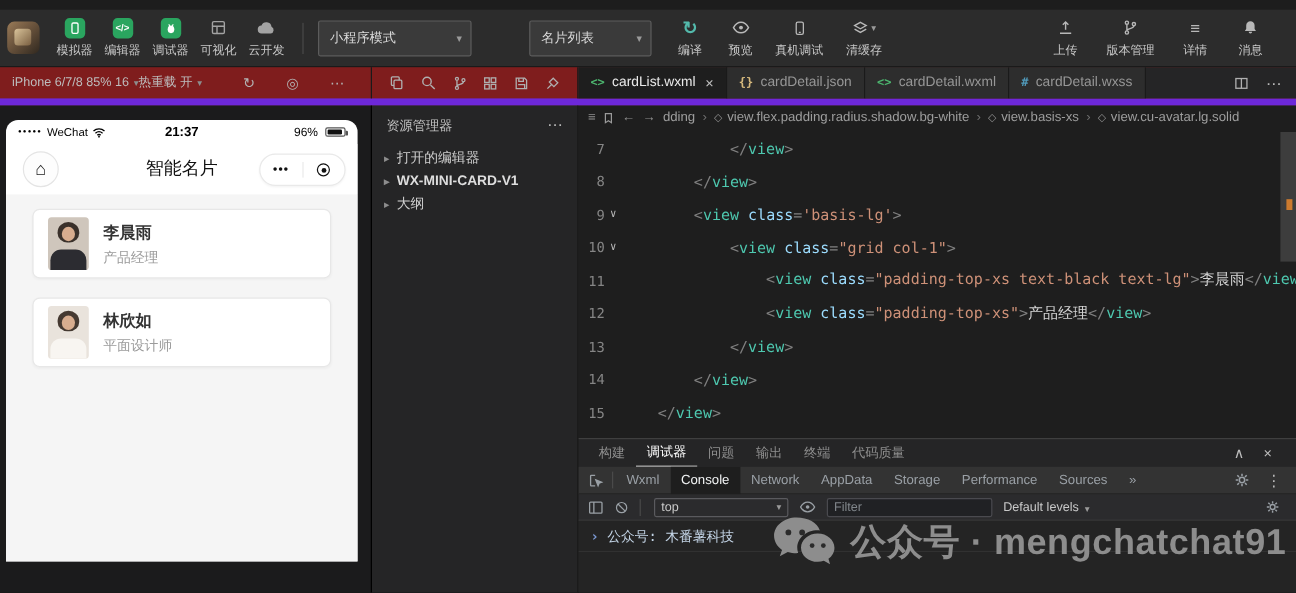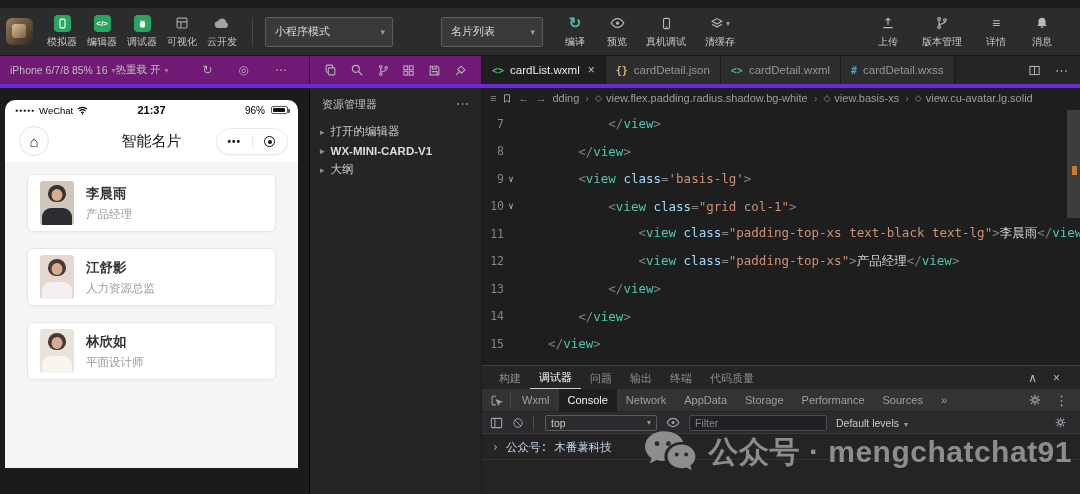--- a/index.html
+++ b/index.html
@@ -24,21 +24,21 @@
   .tselect{height:30px;background:#3a3a3a;border:1px solid #5c5c5c;border-radius:2px;display:flex;align-items:center;
            padding:0 7px 0 9px;font-size:11px;color:#dadada;cursor:pointer}
   .tselect .caret{margin-left:auto;color:#9a9a9a;font-size:9px;padding-left:10px}
   .sel-mode{width:128px;margin-left:12px}
   .sel-page{width:102px;margin-left:48px}
   .actions{display:flex;margin-left:12px;gap:2px}
   .right-actions{display:flex;margin-left:auto;gap:6px;margin-right:18px}
   .compile-glyph{color:#53b9ab;font-size:15px;font-weight:bold}
 
   
-  #row2{height:32px;display:flex;background:#701a75;border-bottom:4px solid #6d28d9}
+  #row2{height:32px;display:flex;background:#7f1d1d;border-bottom:6px solid #6d28d9}
   #simbar{width:310px;flex:none;display:flex;align-items:center;padding:0 10px;border-right:1px solid #1a1a1a}
   .simlabel{font-size:10.5px;color:#bdbdbd;display:flex;align-items:center;gap:4px;cursor:pointer}
   .simlabel .caret{font-size:8px;color:#8d8d8d}
   .simicons{margin-left:auto;display:flex;gap:26px;padding-right:12px;align-items:center}
   .simicons .glyph{font-size:12px;color:#b3b3b3;cursor:pointer}
   #expbar{width:172px;flex:none;display:flex;align-items:center;justify-content:space-between;
           padding:0 14px;border-right:1px solid #1a1a1a}
   #tabbar{flex:1;display:flex;align-items:stretch;background:#252526;overflow:hidden}
   .etab{display:flex;align-items:center;gap:6px;padding:0 10px;font-size:11.5px;color:#969696;
         background:#2d2d2d;border-right:1px solid #1a1a1a;cursor:pointer;white-space:nowrap}
@@ -421,31 +421,20 @@
                 <div class="ph-hair"></div>
                 <div class="ph-face"></div>
                 <div class="ph-body"></div>
               </div>
             <div>
               <div class="pname">李晨雨</div>
               <div class="prole">产品经理</div>
             </div>
           </div>
           <div class="card">
-            <div class="photo photo-1">
-                <div class="ph-hair"></div>
-                <div class="ph-face"></div>
-                <div class="ph-body"></div>
-              </div>
-            <div>
-              <div class="pname">江舒影</div>
-              <div class="prole">人力资源总监</div>
-            </div>
-          </div>
-          <div class="card">
             <div class="photo photo-2">
                 <div class="ph-hair"></div>
                 <div class="ph-face"></div>
                 <div class="ph-body"></div>
               </div>
             <div>
               <div class="pname">林欣如</div>
               <div class="prole">平面设计师</div>
             </div>
           </div>

